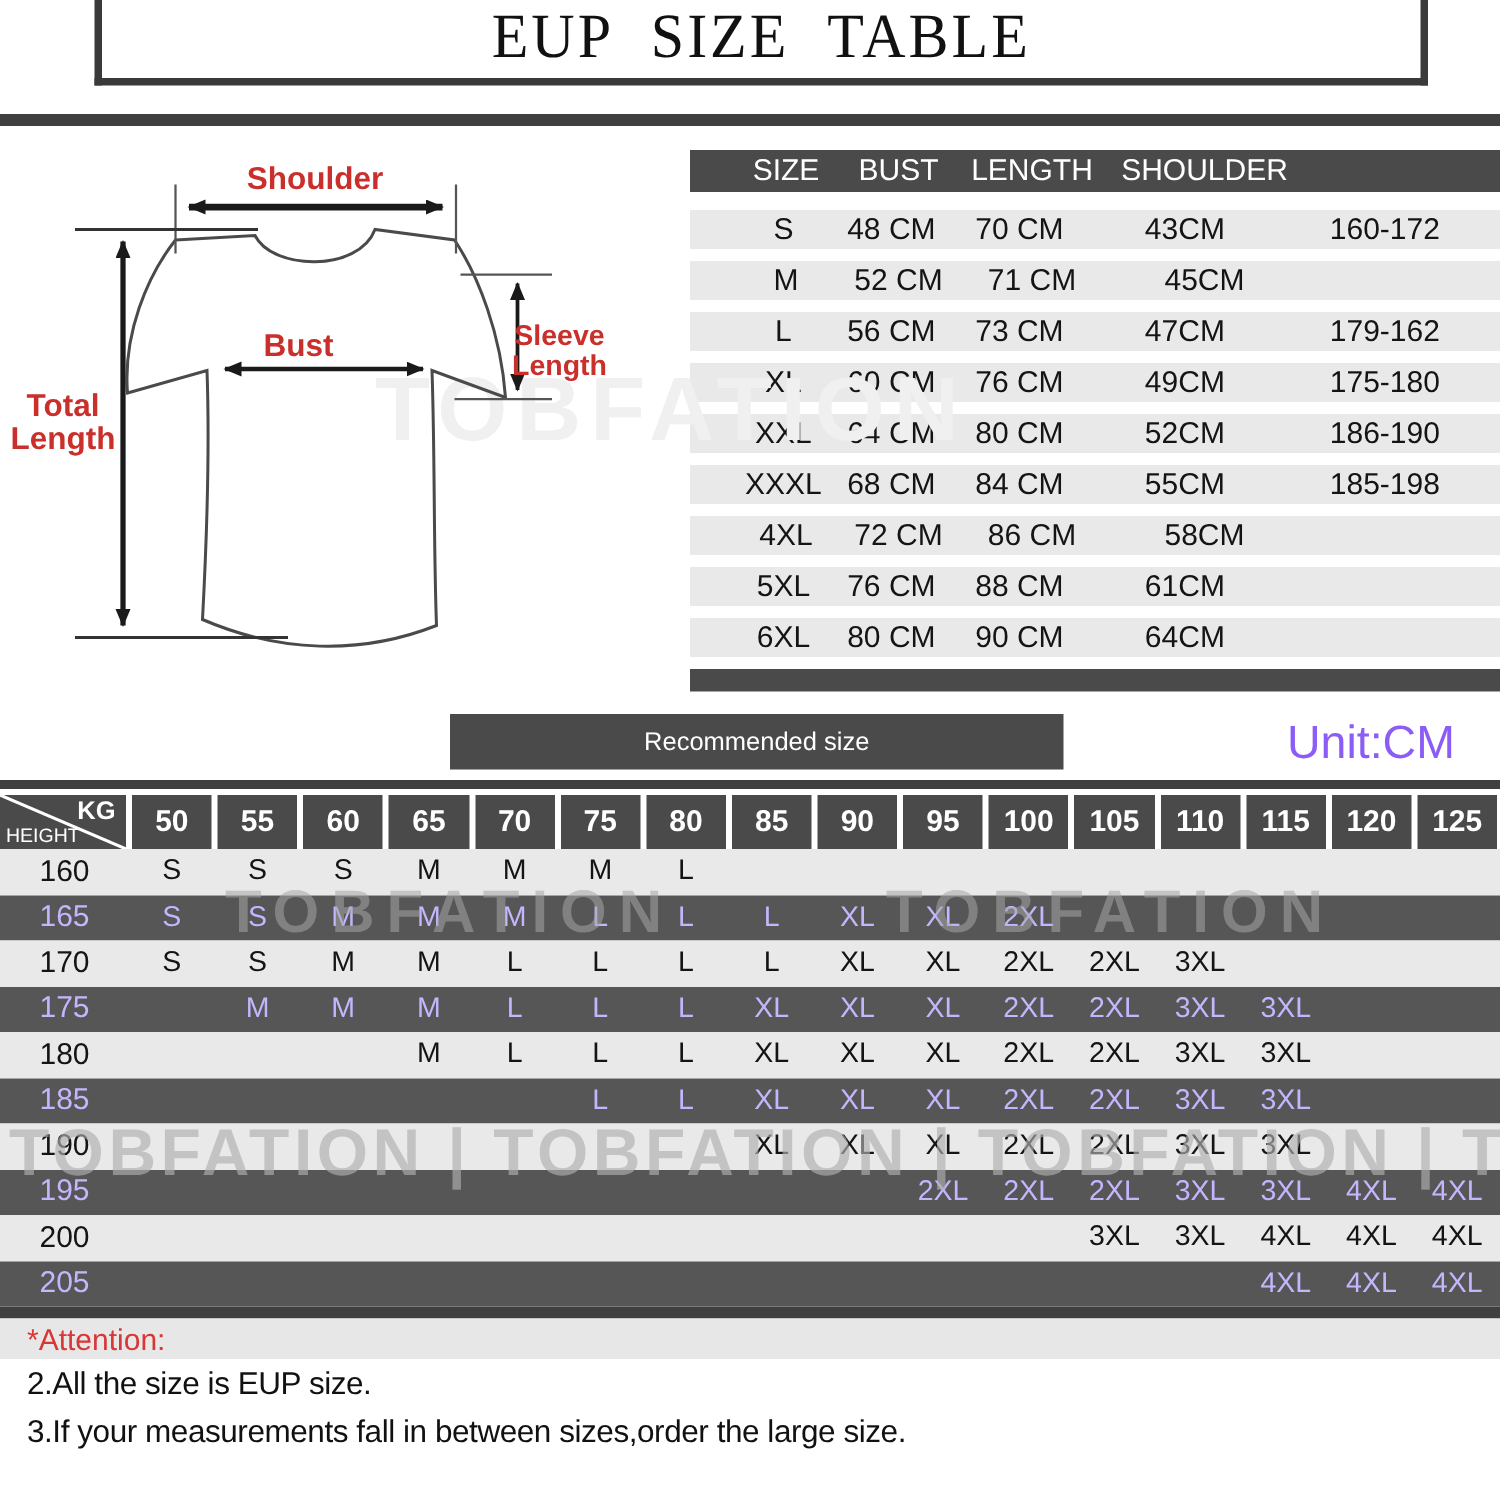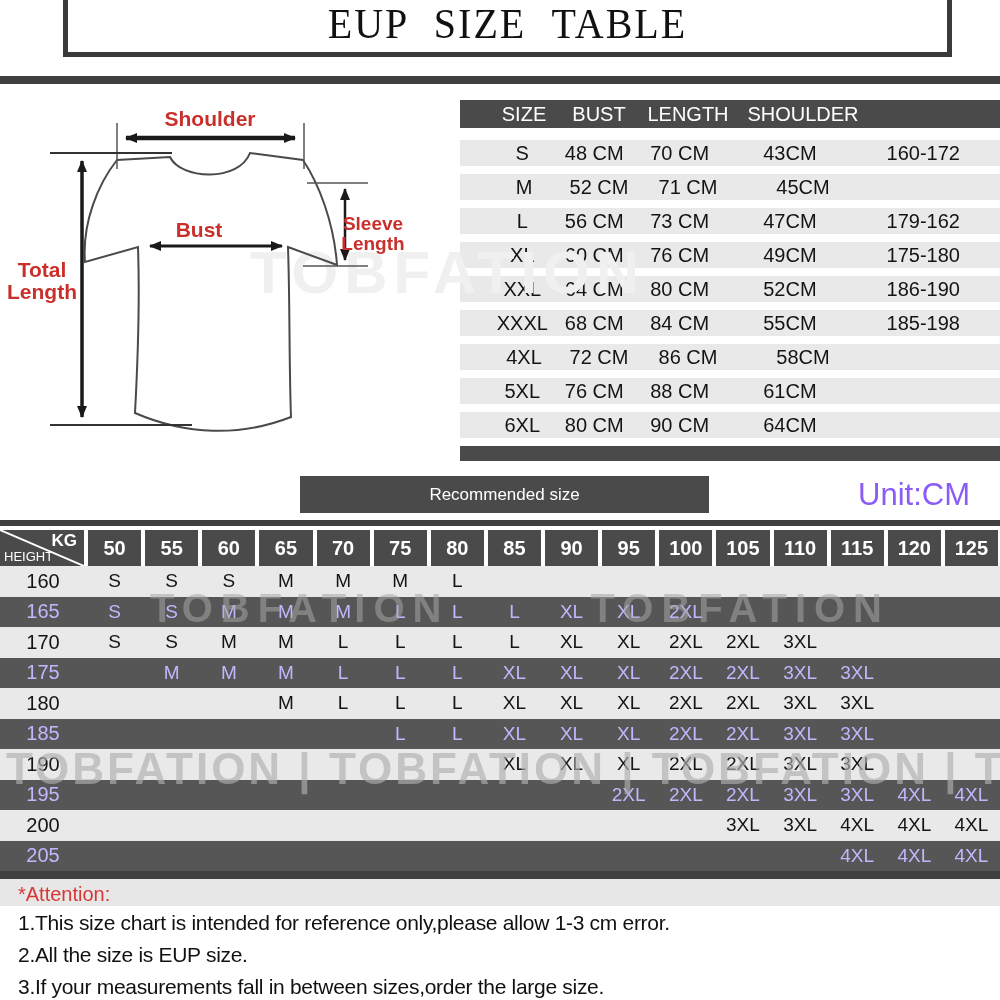--- a/index.html
+++ b/index.html
@@ -414,18 +414,17 @@
           <div class="mcell" data-interactable="false">4XL</div>
         </div>
       </div>
   </div>
 
   <div class="bot-rule" data-interactable="false"></div>
   <div class="attn-band" data-interactable="false">
     <span class="attn-label" data-interactable="false">*Attention:</span>
   </div>
   <div class="notes" data-interactable="false">
-      <div class="note" data-interactable="false">1.This size chart is intended for reference only,please allow 1-3 cm error.</div>
       <div class="note" data-interactable="false">2.All the size is EUP size.</div>
       <div class="note" data-interactable="false">3.If your measurements fall in between sizes,order the large size.</div>
     </div>
 
 </div>
 
 </body></html>

